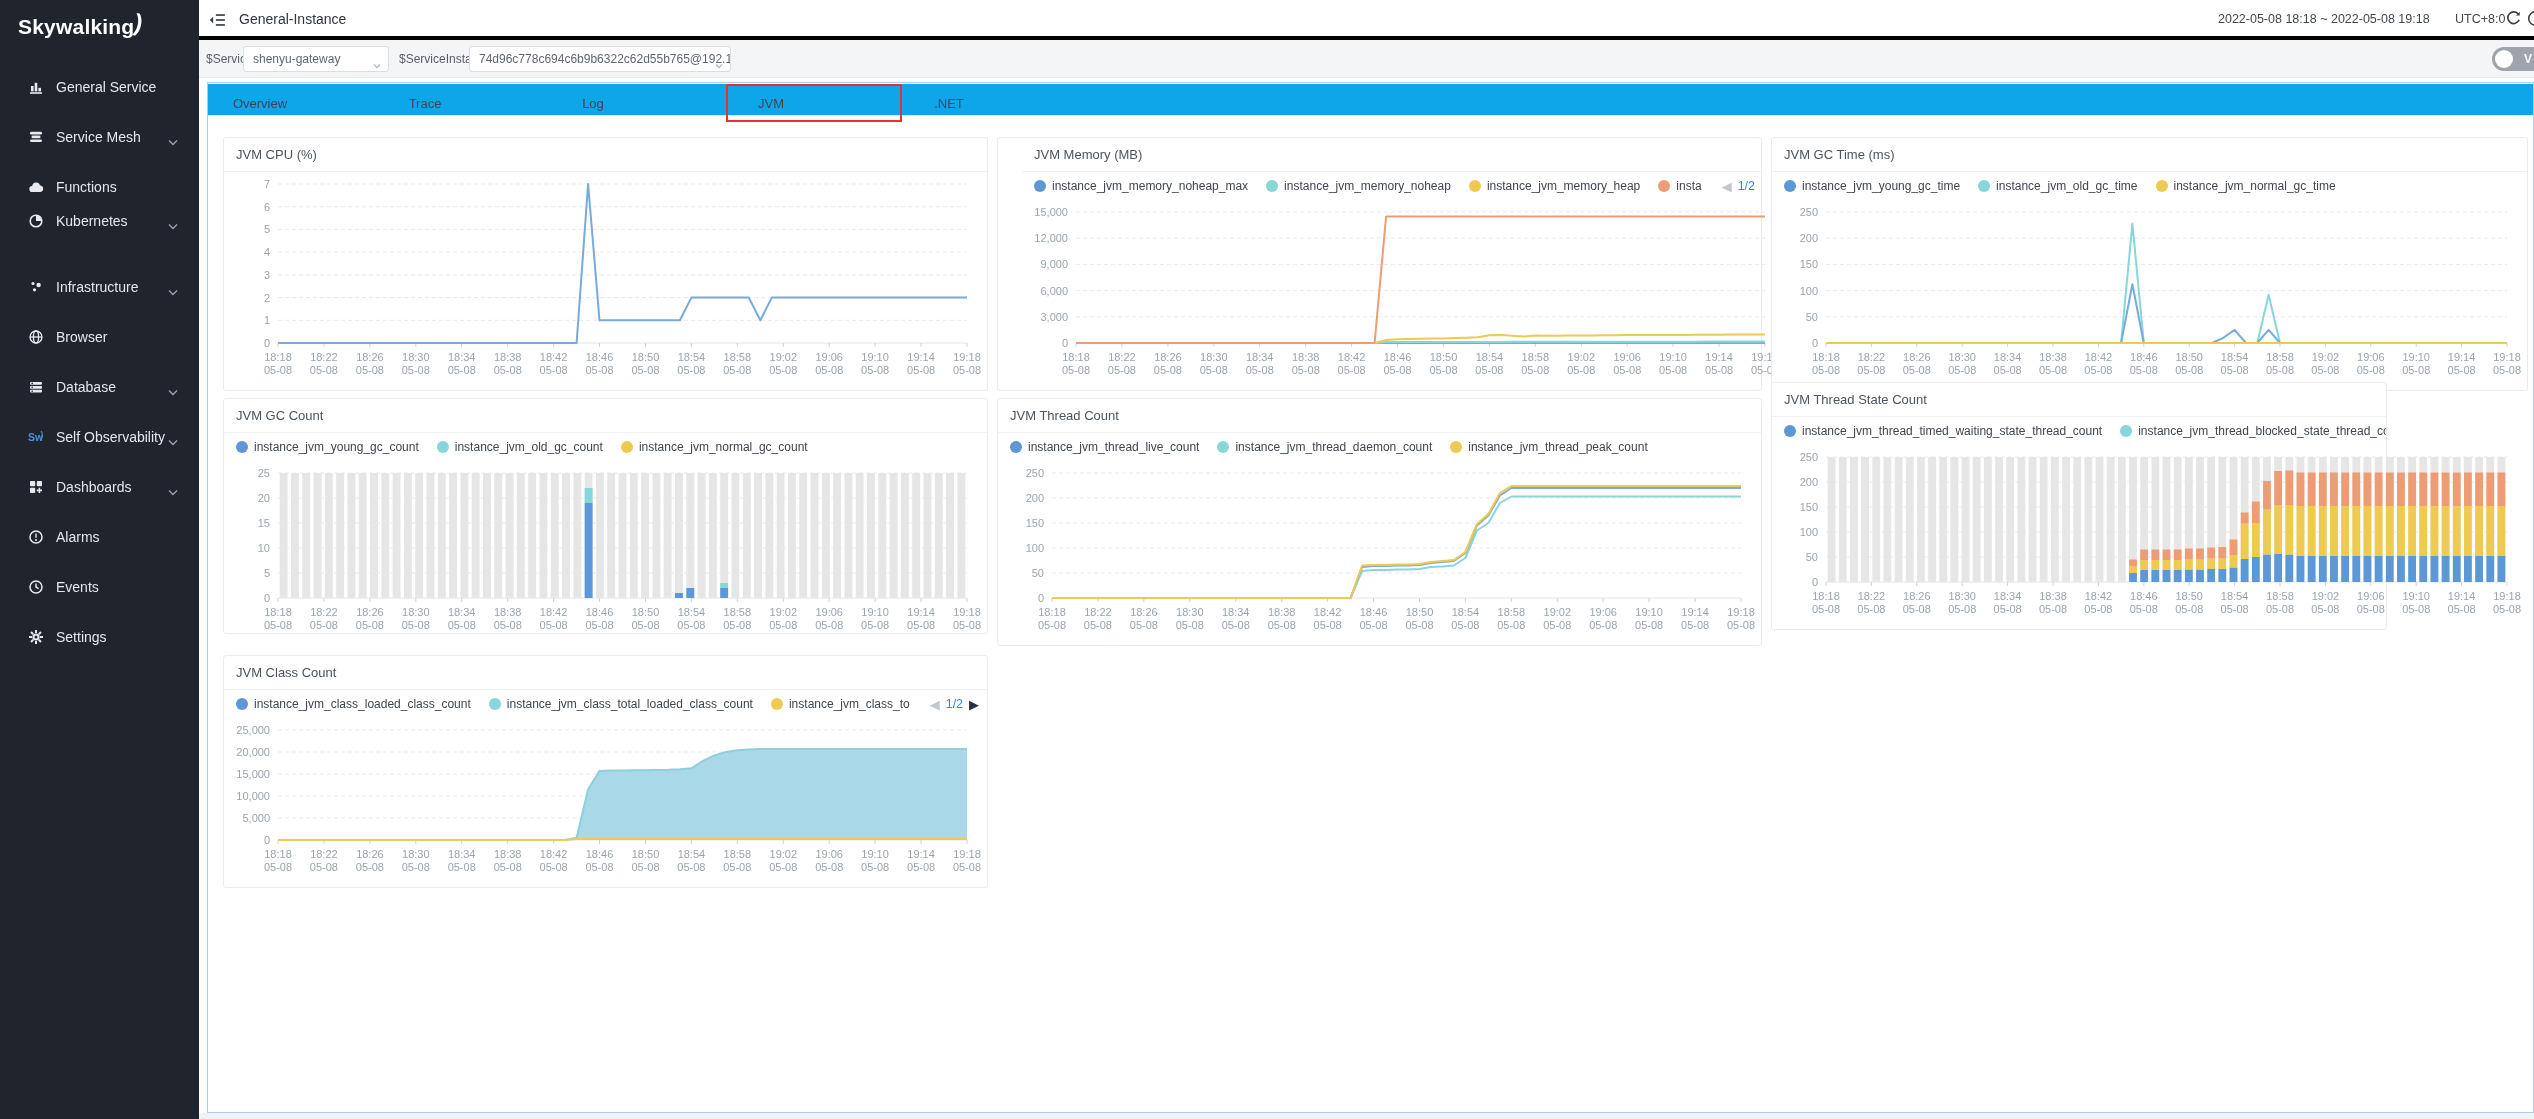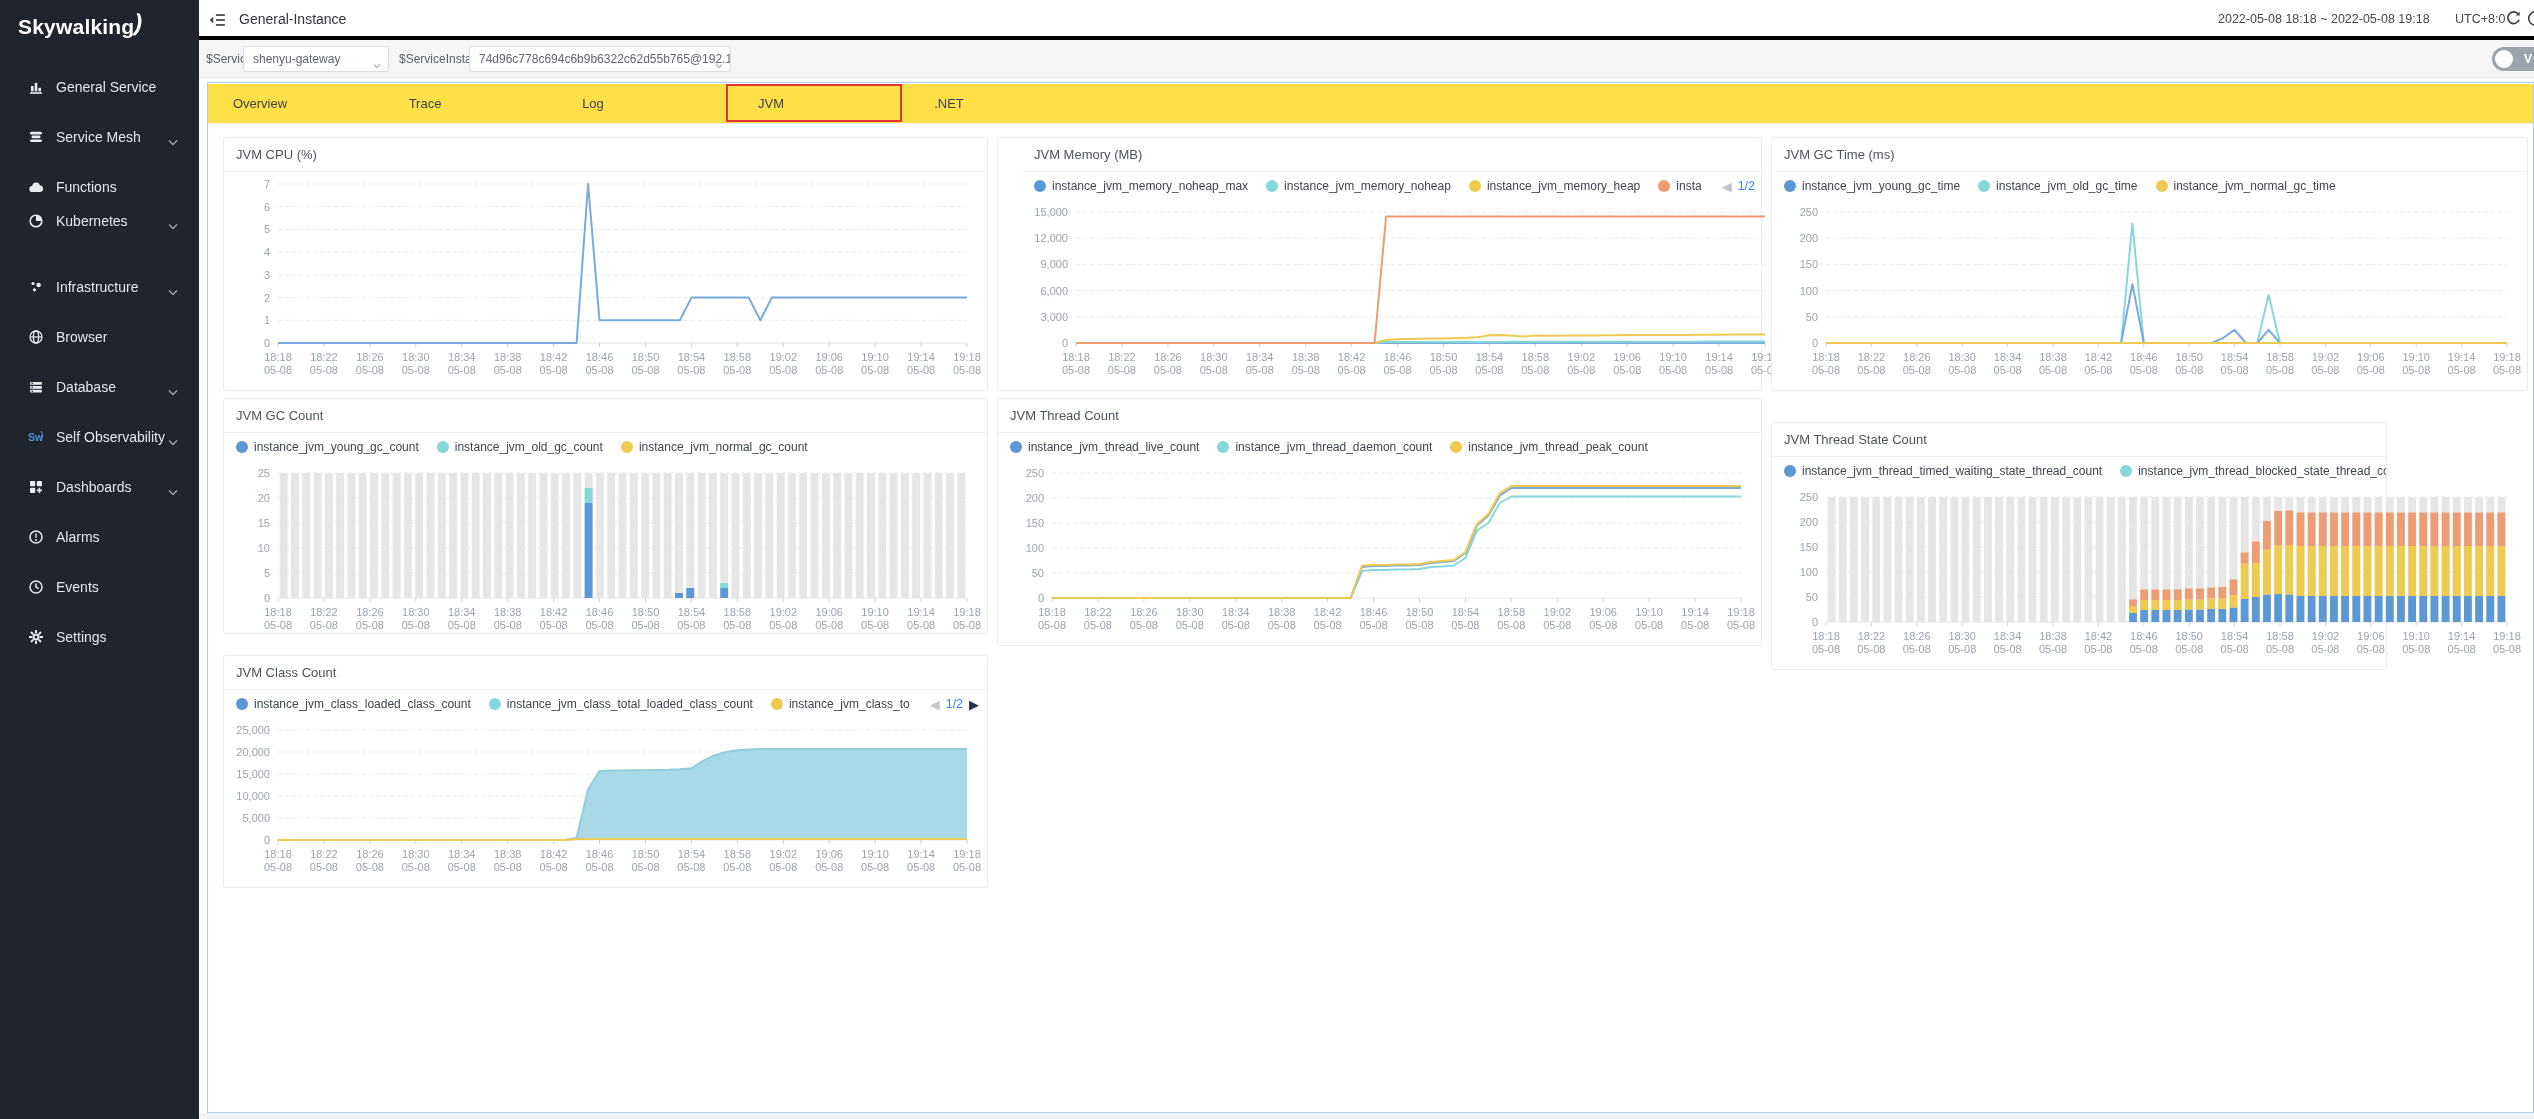--- a/index.html
+++ b/index.html
@@ -31,21 +31,21 @@
   .tb-label { position:absolute; top:12px; font-size:12px; color:#5a6069; }
   .select { position:absolute; top:6px; height:26px; background:#fff; border:1px solid #d9dee4; border-radius:3px;
             font-size:12px; color:#5f6670; line-height:24px; padding:0 22px 0 9px; white-space:nowrap; overflow:hidden; cursor:pointer; }
   .select .sel-chev { position:absolute; right:6px; top:8px; }
   .toggle { position:absolute; left:2293px; top:7px; width:60px; height:24px; border-radius:12px; background:#9ea4ab; cursor:pointer; }
   .toggle .knob { position:absolute; left:3px; top:3px; width:18px; height:18px; border-radius:50%; background:#fff; }
   .toggle .tlb { position:absolute; left:32px; top:5px; color:#fff; font-size:12px; font-weight:bold; }
 
   
   .container { position:absolute; left:207px; top:82px; width:2327px; height:1031px; background:#fff; border:1px solid #a9cdf0; z-index:1; }
-  .tabs { position:absolute; left:208px; top:84px; width:2325px; height:40px; border-bottom:1px solid #e7e9ec; background:#fde047; z-index:2; }
+  .tabs { position:absolute; left:208px; top:84px; width:2325px; height:32px; border-bottom:1px solid #e7e9ec; background:#0ea5e9; z-index:2; }
   .tab { position:absolute; top:0; width:120px; height:40px; line-height:40px; text-align:center; font-size:13px; color:#3e4450; cursor:pointer; }
   .red-box { position:absolute; left:726px; top:84px; width:176px; height:38px; border:2px solid #e0342f; z-index:6; }
 
   
   .panel { position:absolute; background:#fff; border:1px solid #ebebeb; border-radius:3px; z-index:2; }
   .panel-title { height:34px; line-height:34px; padding-left:12px; font-size:13px; color:#4c545e; border-bottom:1px solid #f0f0f0; }
   .legend { height:28px; display:flex; align-items:center; padding:0 12px; font-size:12px; color:#3f4550; white-space:nowrap; overflow:hidden; }
   .legend-item { display:flex; align-items:center; margin-right:18px; cursor:pointer; }
   .legend-dot { width:12px; height:12px; border-radius:50%; margin-right:6px; flex:0 0 auto; }
   .pager { display:flex; align-items:center; margin-left:2px; }
@@ -632,21 +632,21 @@
           <text x="651.1" y="155" text-anchor="middle" font-size="11" fill="#9aa4ae">19:10<tspan x="651.1" dy="13">05-08</tspan></text>
           <line x1="697.1" y1="137" x2="697.1" y2="141" stroke="#ccd2d9"></line>
           <text x="697.1" y="155" text-anchor="middle" font-size="11" fill="#9aa4ae">19:14<tspan x="697.1" dy="13">05-08</tspan></text>
           <line x1="743.0" y1="137" x2="743.0" y2="141" stroke="#ccd2d9"></line>
           <text x="743.0" y="155" text-anchor="middle" font-size="11" fill="#9aa4ae">19:18<tspan x="743.0" dy="13">05-08</tspan></text>
           <polyline points="54.0,137.0 65.5,137.0 77.0,137.0 88.5,137.0 99.9,137.0 111.4,137.0 122.9,137.0 134.4,137.0 145.9,137.0 157.3,137.0 168.8,137.0 180.3,137.0 191.8,137.0 203.3,137.0 214.8,137.0 226.3,137.0 237.7,137.0 249.2,137.0 260.7,137.0 272.2,137.0 283.7,137.0 295.1,137.0 306.6,137.0 318.1,137.0 329.6,137.0 341.1,137.0 352.6,137.0 364.1,110.0 375.5,109.0 387.0,109.0 398.5,108.5 410.0,108.5 421.5,108.0 432.9,106.0 444.4,105.5 455.9,104.5 467.4,97.0 478.9,69.5 490.4,62.0 501.9,42.0 513.3,35.5 524.8,35.5 536.3,35.5 547.8,35.5 559.3,35.5 570.8,35.5 582.2,35.5 593.7,35.5 605.2,35.5 616.7,35.5 628.2,35.5 639.6,35.5 651.1,35.5 662.6,35.5 674.1,35.5 685.6,35.5 697.1,35.5 708.5,35.5 720.0,35.5 731.5,35.5 743.0,35.5" fill="none" stroke="#87d7d8" stroke-width="2" stroke-linejoin="round"></polyline>
           <polyline points="54.0,137.0 65.5,137.0 77.0,137.0 88.5,137.0 99.9,137.0 111.4,137.0 122.9,137.0 134.4,137.0 145.9,137.0 157.3,137.0 168.8,137.0 180.3,137.0 191.8,137.0 203.3,137.0 214.8,137.0 226.3,137.0 237.7,137.0 249.2,137.0 260.7,137.0 272.2,137.0 283.7,137.0 295.1,137.0 306.6,137.0 318.1,137.0 329.6,137.0 341.1,137.0 352.6,137.0 364.1,106.0 375.5,105.0 387.0,105.0 398.5,104.5 410.0,104.5 421.5,104.0 432.9,102.0 444.4,101.0 455.9,100.0 467.4,92.0 478.9,64.5 490.4,54.5 501.9,34.5 513.3,27.0 524.8,27.0 536.3,27.0 547.8,27.0 559.3,27.0 570.8,27.0 582.2,27.0 593.7,27.0 605.2,27.0 616.7,27.0 628.2,27.0 639.6,27.0 651.1,27.0 662.6,27.0 674.1,27.0 685.6,27.0 697.1,27.0 708.5,27.0 720.0,27.0 731.5,27.0 743.0,27.0" fill="none" stroke="#78aade" stroke-width="2" stroke-linejoin="round"></polyline>
           <polyline points="54.0,137.0 65.5,137.0 77.0,137.0 88.5,137.0 99.9,137.0 111.4,137.0 122.9,137.0 134.4,137.0 145.9,137.0 157.3,137.0 168.8,137.0 180.3,137.0 191.8,137.0 203.3,137.0 214.8,137.0 226.3,137.0 237.7,137.0 249.2,137.0 260.7,137.0 272.2,137.0 283.7,137.0 295.1,137.0 306.6,137.0 318.1,137.0 329.6,137.0 341.1,137.0 352.6,137.0 364.1,104.5 375.5,104.0 387.0,104.0 398.5,103.5 410.0,103.5 421.5,103.0 432.9,101.0 444.4,100.0 455.9,99.0 467.4,91.0 478.9,63.0 490.4,53.0 501.9,32.0 513.3,25.0 524.8,25.0 536.3,25.0 547.8,25.0 559.3,25.0 570.8,25.0 582.2,25.0 593.7,25.0 605.2,25.0 616.7,25.0 628.2,25.0 639.6,25.0 651.1,25.0 662.6,25.0 674.1,25.0 685.6,25.0 697.1,25.0 708.5,25.0 720.0,25.0 731.5,25.0 743.0,25.0" fill="none" stroke="#eeca50" stroke-width="2" stroke-linejoin="round"></polyline>
         </svg></div>
     </div>
-    <div class="panel" style="left: 1771px; top: 422px; width: 616px; height: 248px;">
+    <div class="panel" style="left: 1771px; top: 382px; width: 616px; height: 248px;">
       <div class="panel-title">JVM Thread State Count</div>
       <div class="legend">
         <span class="legend-item">
           <span class="legend-dot" style="background:#5c98d5"></span>
           <span>instance_jvm_thread_timed_waiting_state_thread_count</span>
         </span>
         <span class="legend-item">
           <span class="legend-dot" style="background:#87d7d8"></span>
           <span>instance_jvm_thread_blocked_state_thread_count</span>
         </span>

